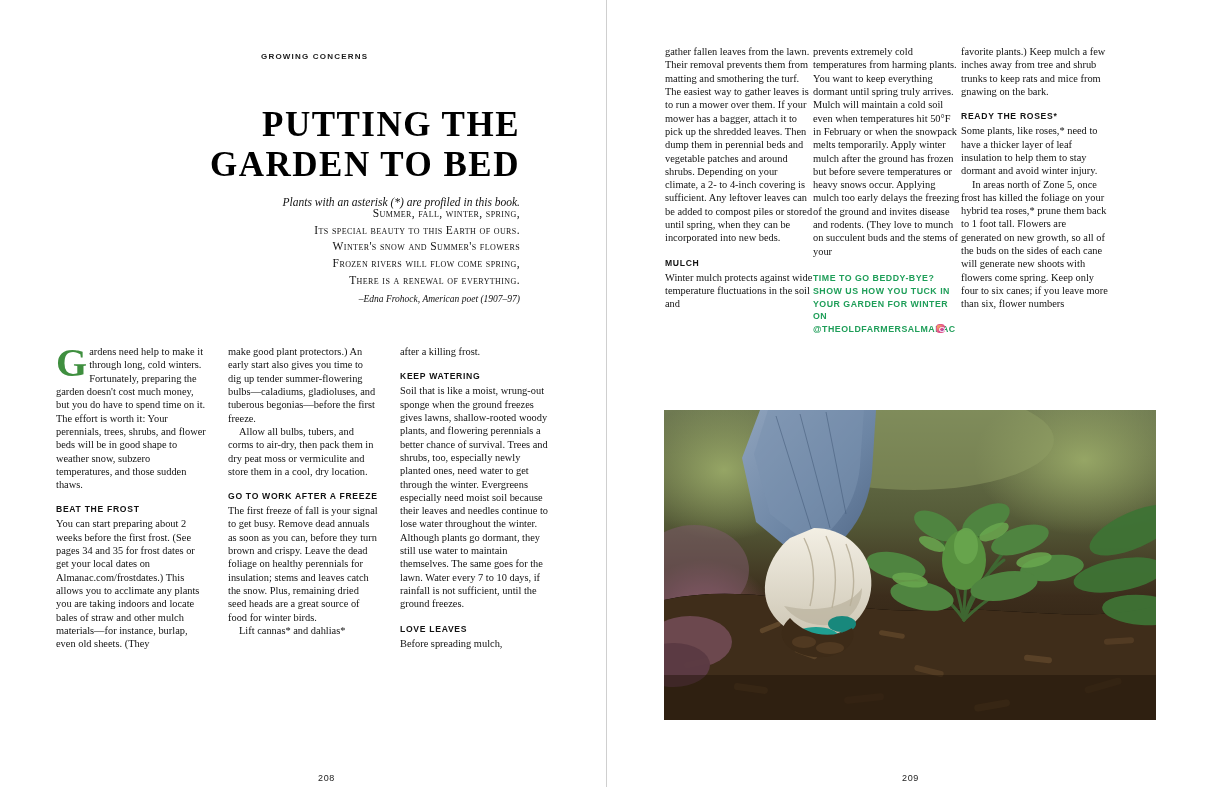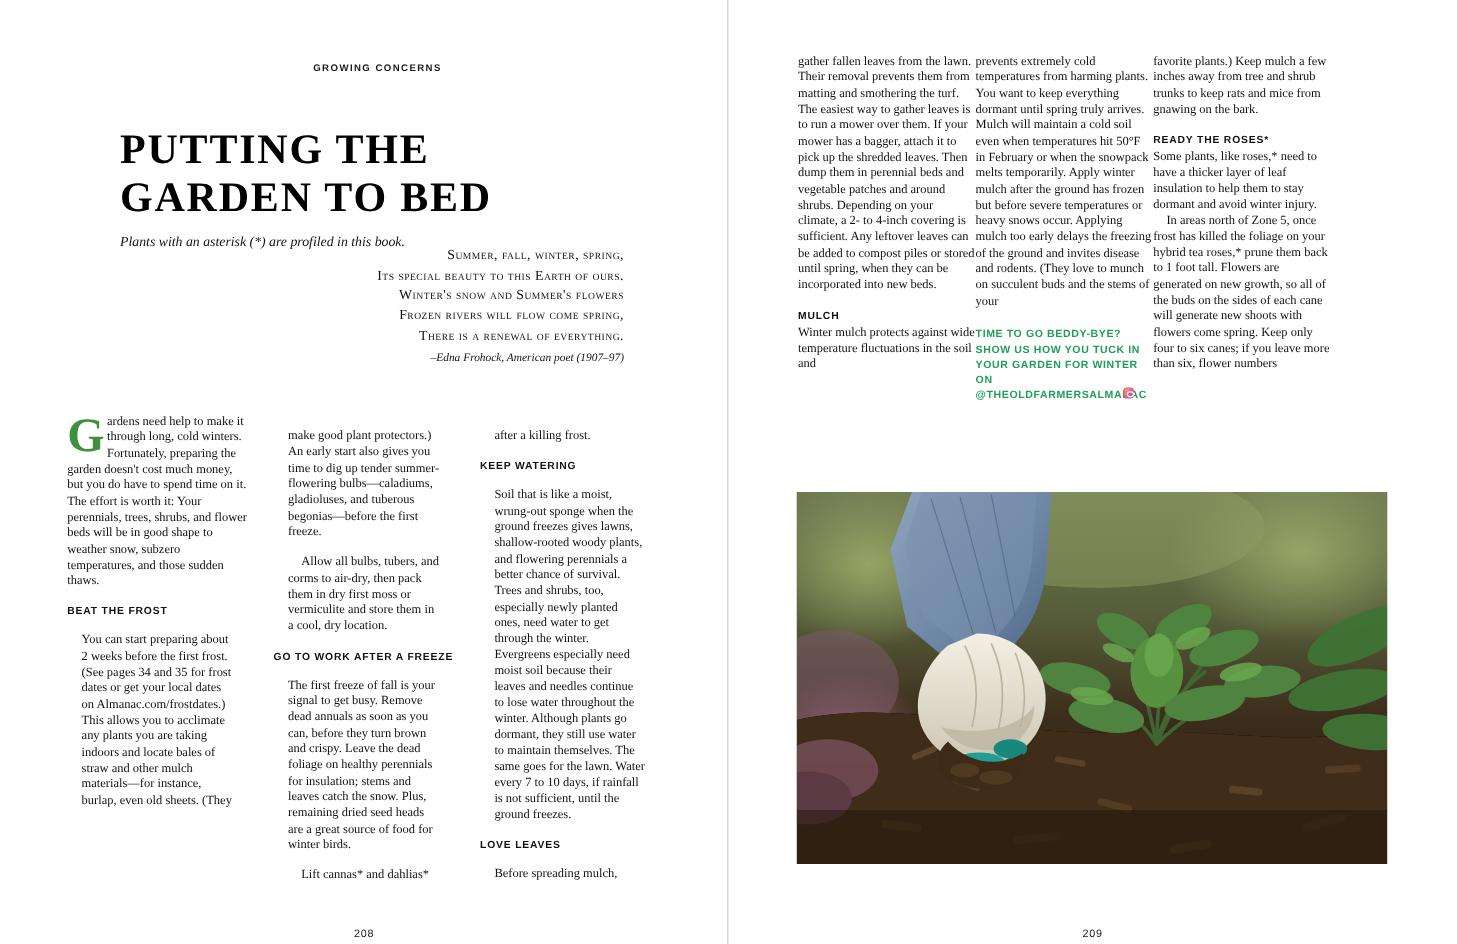--- a/index.html
+++ b/index.html
@@ -6,37 +6,37 @@
   html, body { margin: 0; padding: 0; }
   body {
     width: 1214px; height: 787px;
     background: #ffffff;
     font-family: "Liberation Serif", serif;
     color: #111111;
     overflow: hidden;
   }
   .spread { position: relative; width: 1214px; height: 787px; display: flex; }
   .page { position: relative; height: 787px; }
-  .page-left { width: 607px; }
+  .page-left { width: 607px; padding-left: 23px; }
   .page-right { width: 607px; }
   .gutter {
     position: absolute; left: 606px; top: 0; width: 1px; height: 787px;
     background: #cfcfcf;
   }
 
   
   .running-head {
     position: absolute; left: 261px; top: 52px;
     font-family: "Liberation Sans", sans-serif;
     font-size: 8px; font-weight: bold; letter-spacing: 1.2px;
     color: #1a1a1a;
   }
   .title-block {
     position: absolute; left: 100px; top: 105px; width: 420px;
-    text-align: left;
+    text-align: right;
   }
   .title {
     font-family: "Liberation Serif", serif;
     font-size: 35px; font-weight: bold;
     letter-spacing: 1.5px; line-height: 1.15;
     margin: 0;
     color: #000;
   }
   .subtitle {
     margin-top: 10px;
@@ -61,21 +61,21 @@
     font-size: 9.5px;
     letter-spacing: 0;
   }
 
   .cols-left {
     position: absolute; left: 56px; top: 345px;
     width: 496px; height: 390px;
     display: flex; gap: 22px;
   }
   .col { width: 150px; font-size: 10.4px; line-height: 1.28; text-align: left; }
-  .col p { margin: 12px; }
+  .col p { margin: 0; }
   .col p.indent { text-indent: 11px; }
   .sec-head {
     font-family: "Liberation Sans", sans-serif;
     font-size: 8.6px; font-weight: bold; letter-spacing: 0.7px;
     margin-top: 13px; margin-bottom: 2px;
     color: #111;
   }
   .dropcap-para { position: relative; min-height: 40px; }
   .dropcap {
     float: left;
@@ -164,21 +164,21 @@
       <div class="col">
         <div class="dropcap-para">
           <span class="dropcap">G</span><span>ardens need help to make it through long, cold winters. Fortunately, preparing the garden doesn't cost much money, but you do have to spend time on it. The effort is worth it: Your perennials, trees, shrubs, and flower beds will be in good shape to weather snow, subzero temperatures, and those sudden thaws.</span>
         </div>
         <div class="sec-head">BEAT THE FROST</div>
         <p>You can start preparing about 2 weeks before the first frost. (See pages 34 and 35 for frost dates or get your local dates on Almanac.com/frostdates.) This allows you to acclimate any plants you are taking indoors and locate bales of straw and other mulch materials—for instance, burlap, even old sheets. (They</p>
       </div>
 
       <div class="col">
         <p>make good plant protectors.) An early start also gives you time to dig up tender summer-flowering bulbs—caladiums, gladioluses, and tuberous begonias—before the first freeze.</p>
-        <p class="indent">Allow all bulbs, tubers, and corms to air-dry, then pack them in dry first moss or vermiculite and store them in a cool, dry location.</p>
+        <p class="indent">Allow all bulbs, tubers, and corms to air-dry, then pack them in dry peat moss or vermiculite and store them in a cool, dry location.</p>
         <div class="sec-head">GO TO WORK AFTER A FREEZE</div>
         <p>The first freeze of fall is your signal to get busy. Remove dead annuals as soon as you can, before they turn brown and crispy. Leave the dead foliage on healthy perennials for insulation; stems and leaves catch the snow. Plus, remaining dried seed heads are a great source of food for winter birds.</p>
         <p class="indent">Lift cannas* and dahlias*</p>
       </div>
 
       <div class="col">
         <p>after a killing frost.</p>
         <div class="sec-head">KEEP WATERING</div>
         <p>Soil that is like a moist, wrung-out sponge when the ground freezes gives lawns, shallow-rooted woody plants, and flowering perennials a better chance of survival. Trees and shrubs, too, especially newly planted ones, need water to get through the winter. Evergreens especially need moist soil because their leaves and needles continue to lose water throughout the winter. Although plants go dormant, they still use water to maintain themselves. The same goes for the lawn. Water every 7 to 10 days, if rainfall is not sufficient, until the ground freezes.</p>
         <div class="sec-head">LOVE LEAVES</div>

